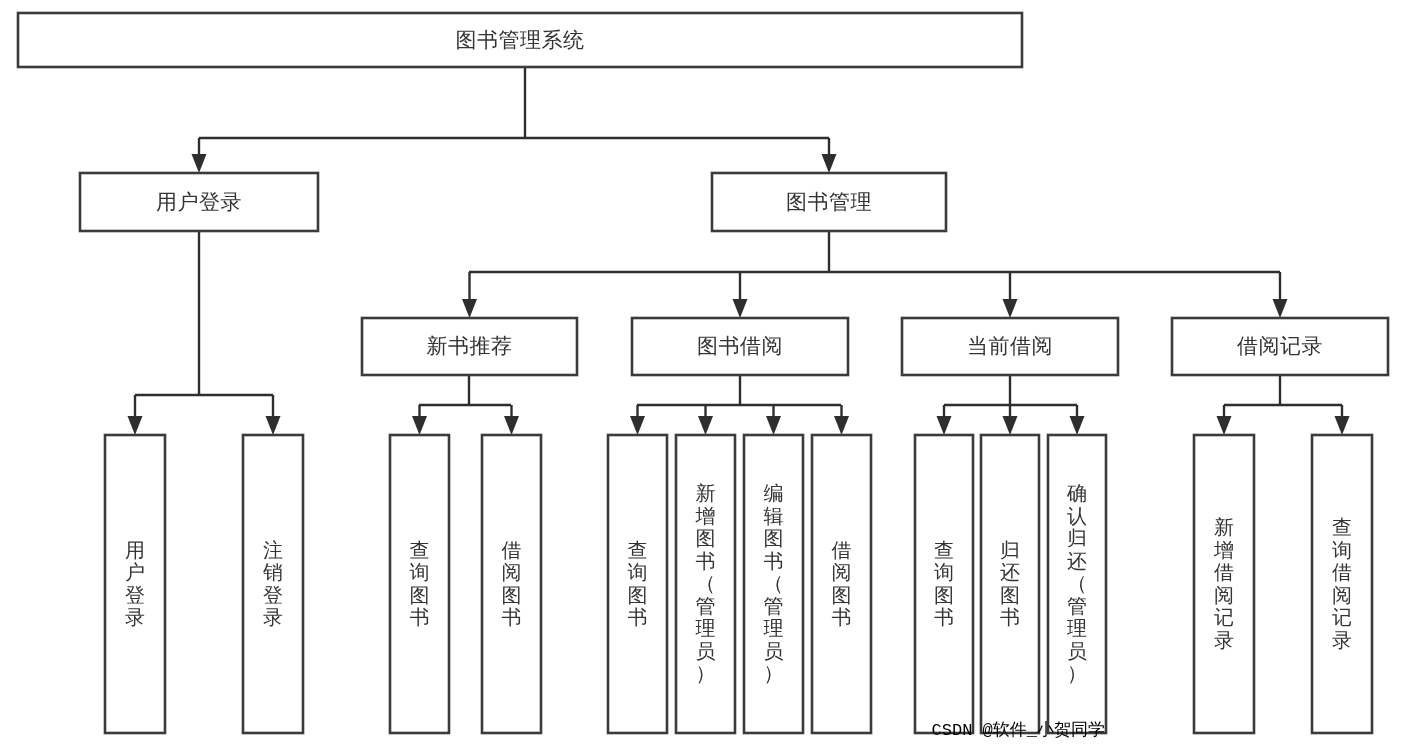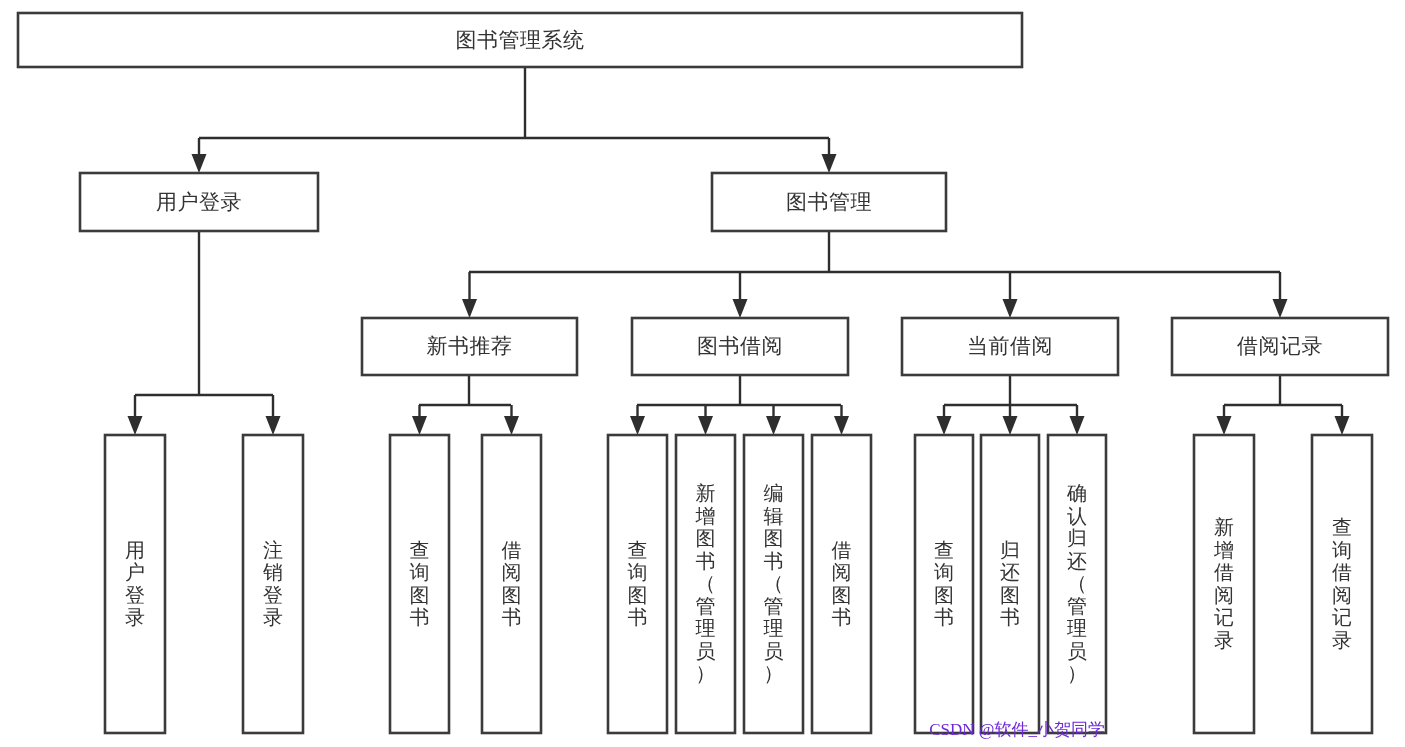--- a/index.html
+++ b/index.html
@@ -53,23 +53,23 @@
     fill: none;
   }
   .arrow-head {
     fill: #2e2e2e;
     stroke: none;
   }
   .watermark {
     position: absolute;
     right: 10px;
     bottom: 6px;
-    font-family: Liberation Serif, serif;
+    font-family: Liberation Mono, monospace;
     font-size: 17px;
-    color: #6d28d9;
+    color: #000000;
     white-space: nowrap;
     user-select: none;
   }
 </style>
 </head>
 <body>
 
 <div id="diagram-root">
   <svg class="flow" viewBox="0 0 1405 747">
     <g id="connector-layer">

